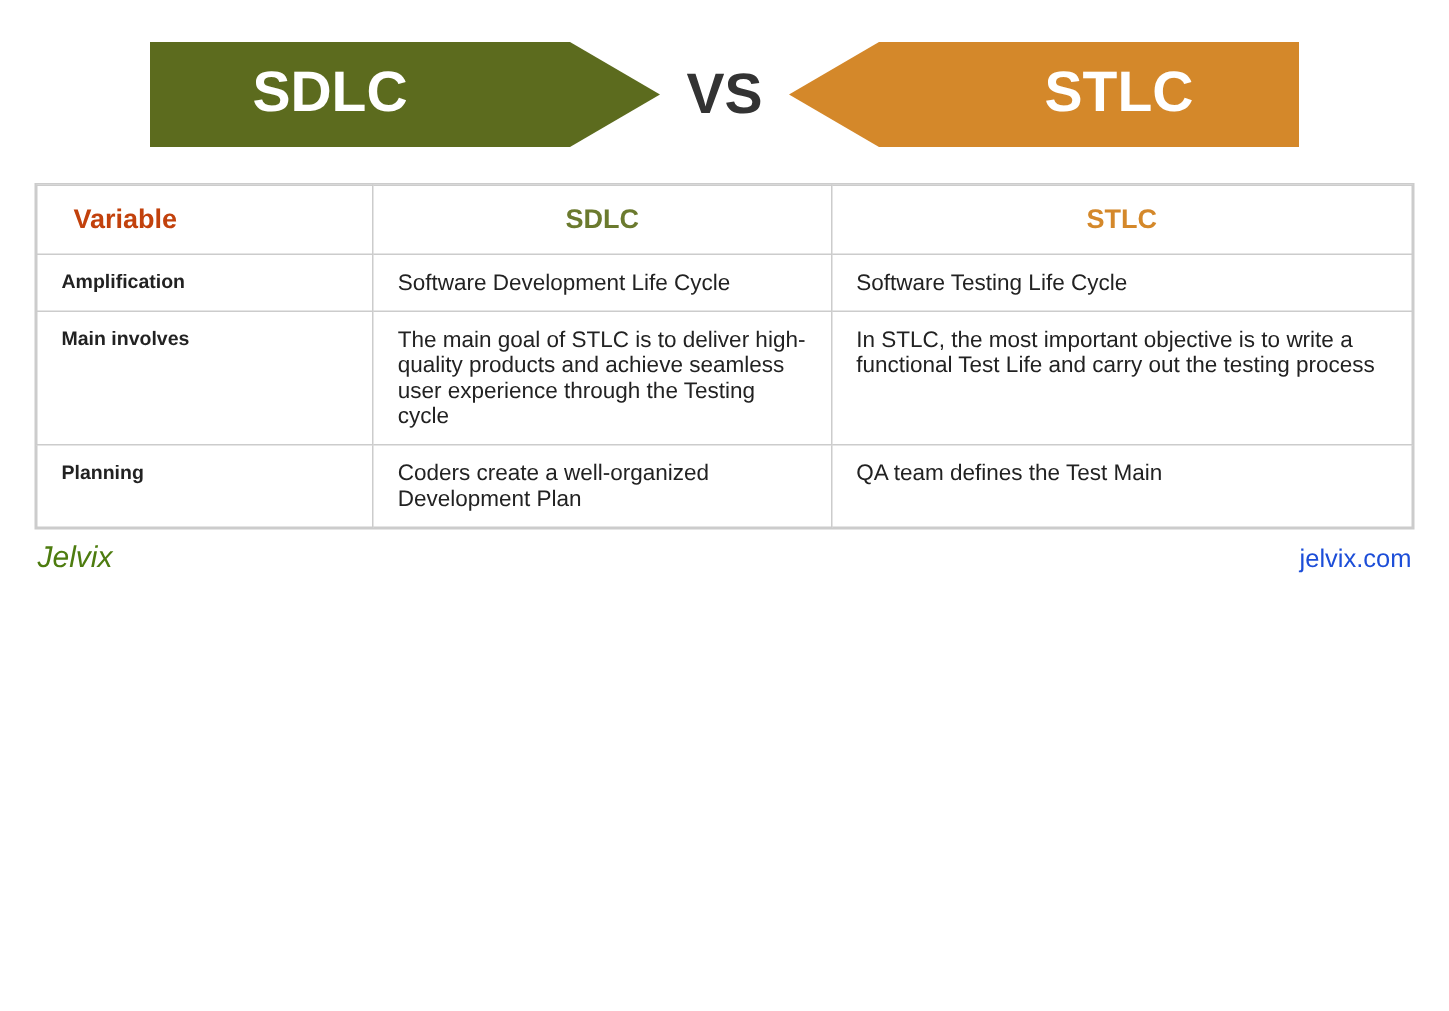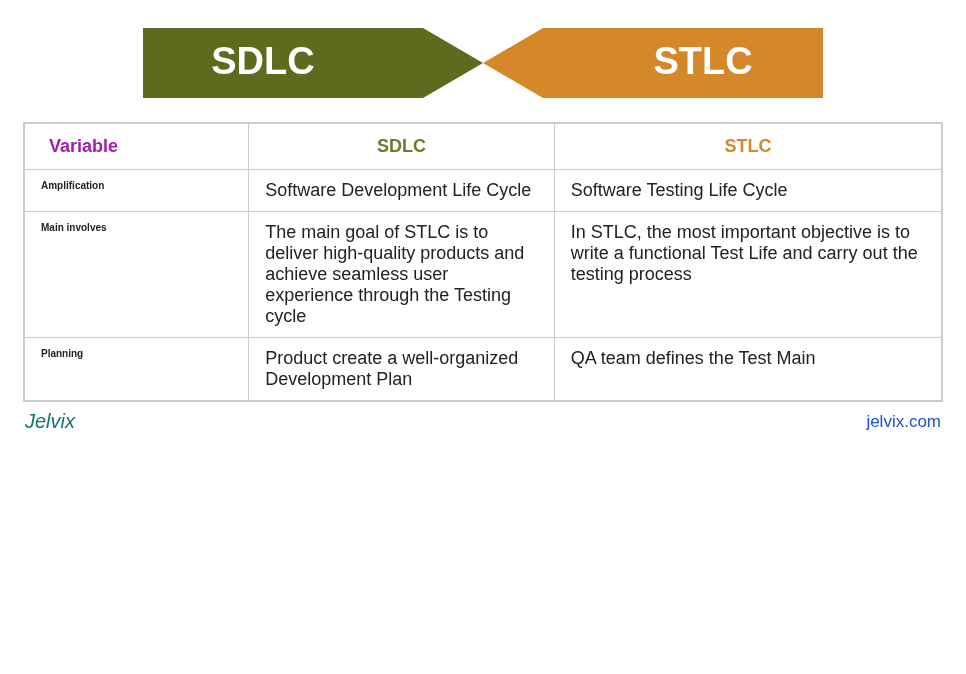--- a/index.html
+++ b/index.html
@@ -57,81 +57,82 @@
     }
 
     thead th {
       padding: 12px 16px;
       border: 1.5px solid #ccc;
       font-size: 18px;
       font-weight: 700;
     }
 
     thead th:first-child {
-      color: #a21caf;
+      color: #c2410c;
       text-align: left;
       width: 22%;
       padding-left: 24px;
     }
 
     thead th:nth-child(2) {
       color: #6b7a2e;
       text-align: center;
       width: 30%;
     }
 
     thead th:nth-child(3) {
       color: #d4882a;
       text-align: center;
       width: 38%;
     }
 
     tbody td {
       padding: 10px 16px;
       border: 1.5px solid #ccc;
-      font-size: 18px;
+      font-size: 15px;
       color: #222;
       vertical-align: top;
     }
 
     tbody td:first-child {
       font-weight: 700;
-      font-size: 10px;
+      font-size: 13px;
     }
 
     .footer {
       width: 920px;
       display: flex;
       justify-content: space-between;
       align-items: center;
       padding: 8px 2px 0 2px;
     }
 
     .footer-brand {
       font-size: 20px;
       font-weight: 400;
-      color: #0f766e;
+      color: #4d7c0f;
       font-style: italic;
     }
 
     .footer-url {
       font-size: 17px;
       color: #1d4ed8;
     }
   </style>
 </head>
 <body>
 
 <div class="header-section">
 
   <svg class="arrow-shape-left" viewBox="0 0 340 90">
     <polygon points="0,10 280,10 340,45 280,80 0,80" fill="#5c6b1e"></polygon>
     <text x="120" y="56" font-family="Arial,sans-serif" font-size="38" font-weight="900" fill="#fff" text-anchor="middle">SDLC</text>
   </svg>
 
+  <span class="vs-text">VS</span>
 
   <svg class="arrow-shape-right" viewBox="0 0 340 90">
     <polygon points="340,10 60,10 0,45 60,80 340,80" fill="#d4882a"></polygon>
     <text x="220" y="56" font-family="Arial,sans-serif" font-size="38" font-weight="900" fill="#fff" text-anchor="middle">STLC</text>
   </svg>
 </div>
 
 <div class="table-container">
   <table>
     <thead>
@@ -147,21 +148,21 @@
           <td>Software Development Life Cycle</td>
           <td>Software Testing Life Cycle</td>
         </tr>
         <tr>
           <td>Main involves</td>
           <td>The main goal of STLC is to deliver high-quality products and achieve seamless user experience through the Testing cycle</td>
           <td>In STLC, the most important objective is to write a functional Test Life and carry out the testing process</td>
         </tr>
         <tr>
           <td>Planning</td>
-          <td>Product create a well-organized Development Plan</td>
+          <td>Coders create a well-organized Development Plan</td>
           <td>QA team defines the Test Main</td>
         </tr>
       </tbody>
   </table>
 </div>
 
 <div class="footer">
   <span class="footer-brand">Jelvix</span>
   <span class="footer-url">jelvix.com</span>
 </div>

